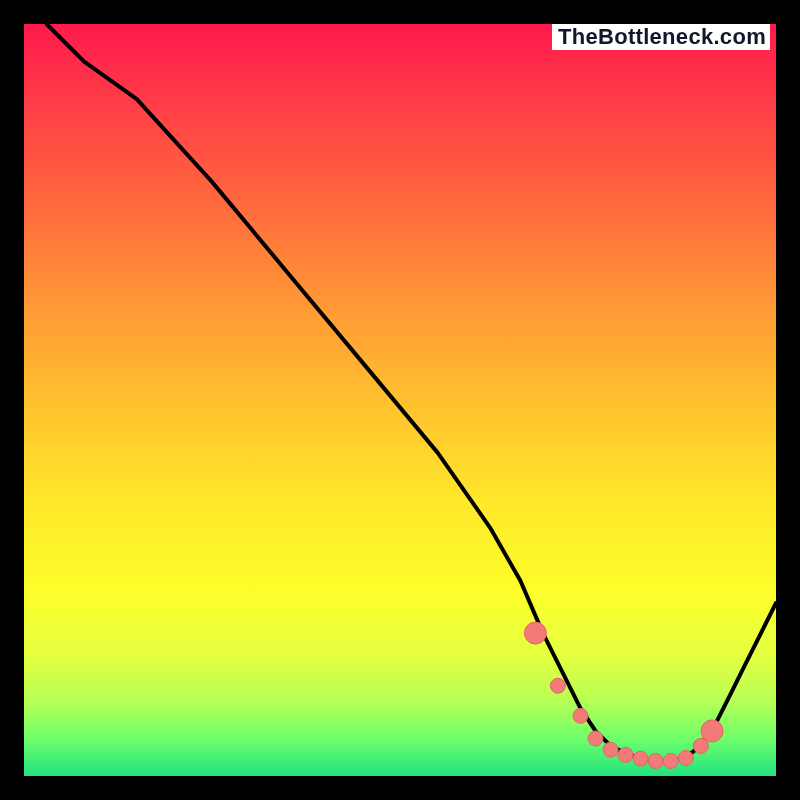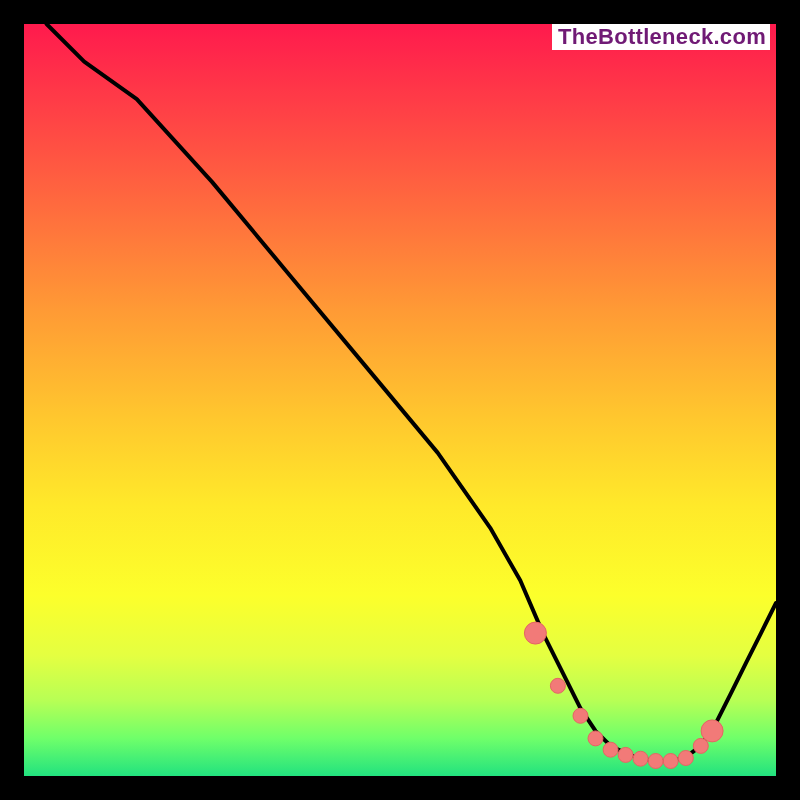--- a/index.html
+++ b/index.html
@@ -29,21 +29,21 @@
       #6fff6a 95%,
       #22e27f 100%);
   }
   .watermark {
     position: absolute;
     top: 0;
     right: 6px;
     font-family: Arial, Helvetica, sans-serif;
     font-size: 22px;
     font-weight: 600;
-    color: #701a75;
+    color: #0f172a;
     letter-spacing: 0.3px;
     background: #fff;
     padding: 1px 4px 2px 6px;
     line-height: 1.05;
   }
   svg.curve {
     position: absolute;
     left: 0;
     top: 0;
     width: 100%;

